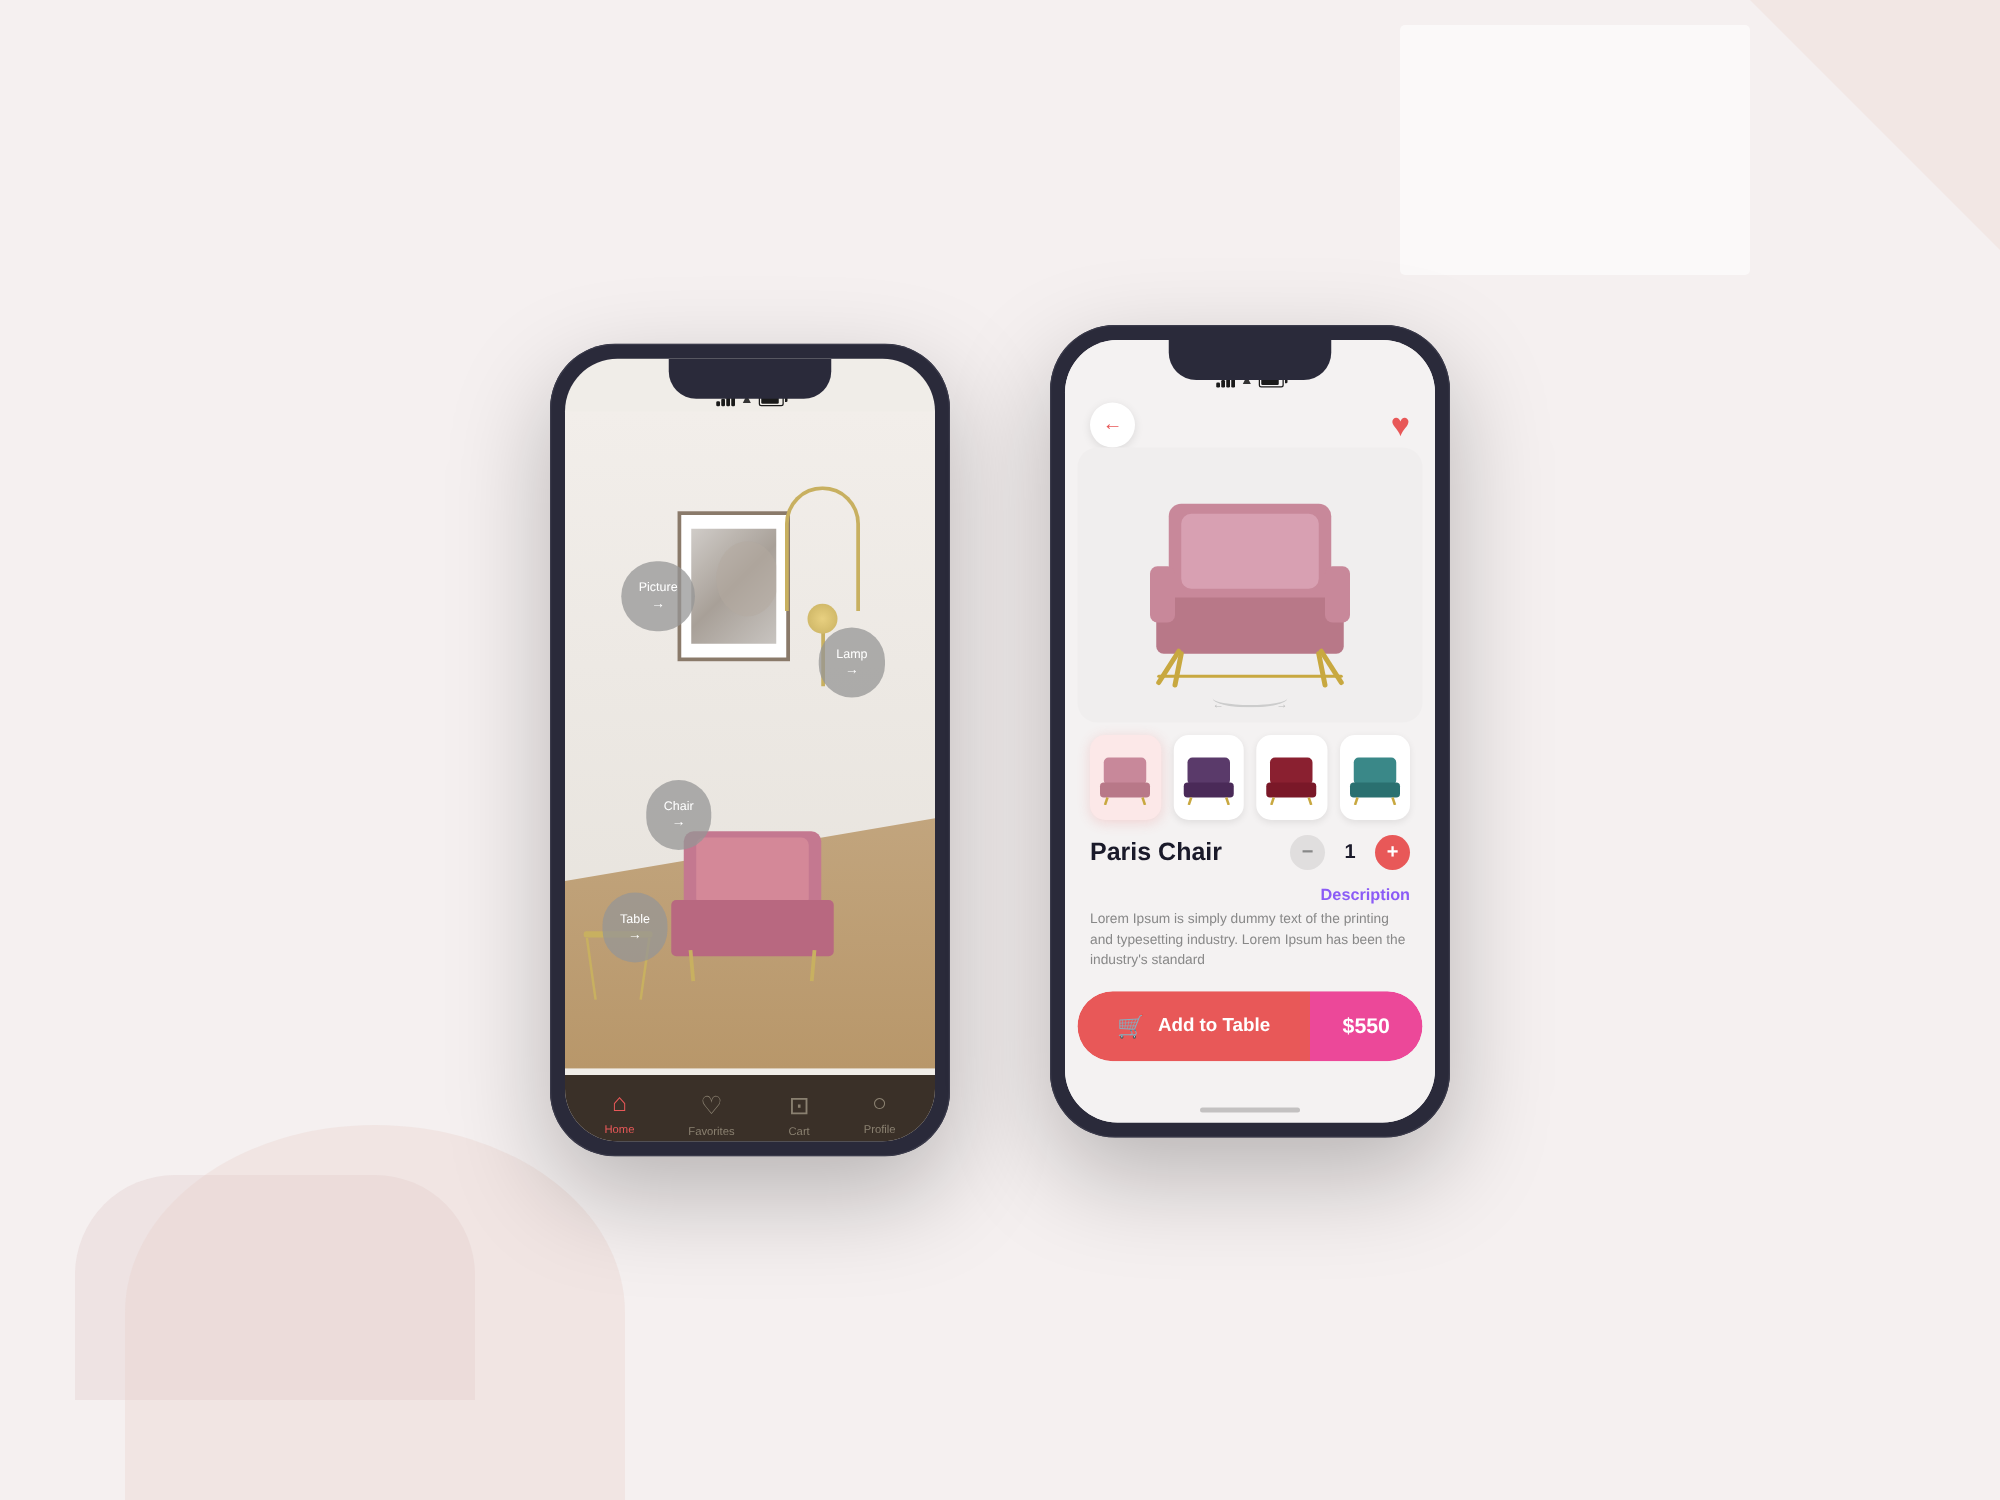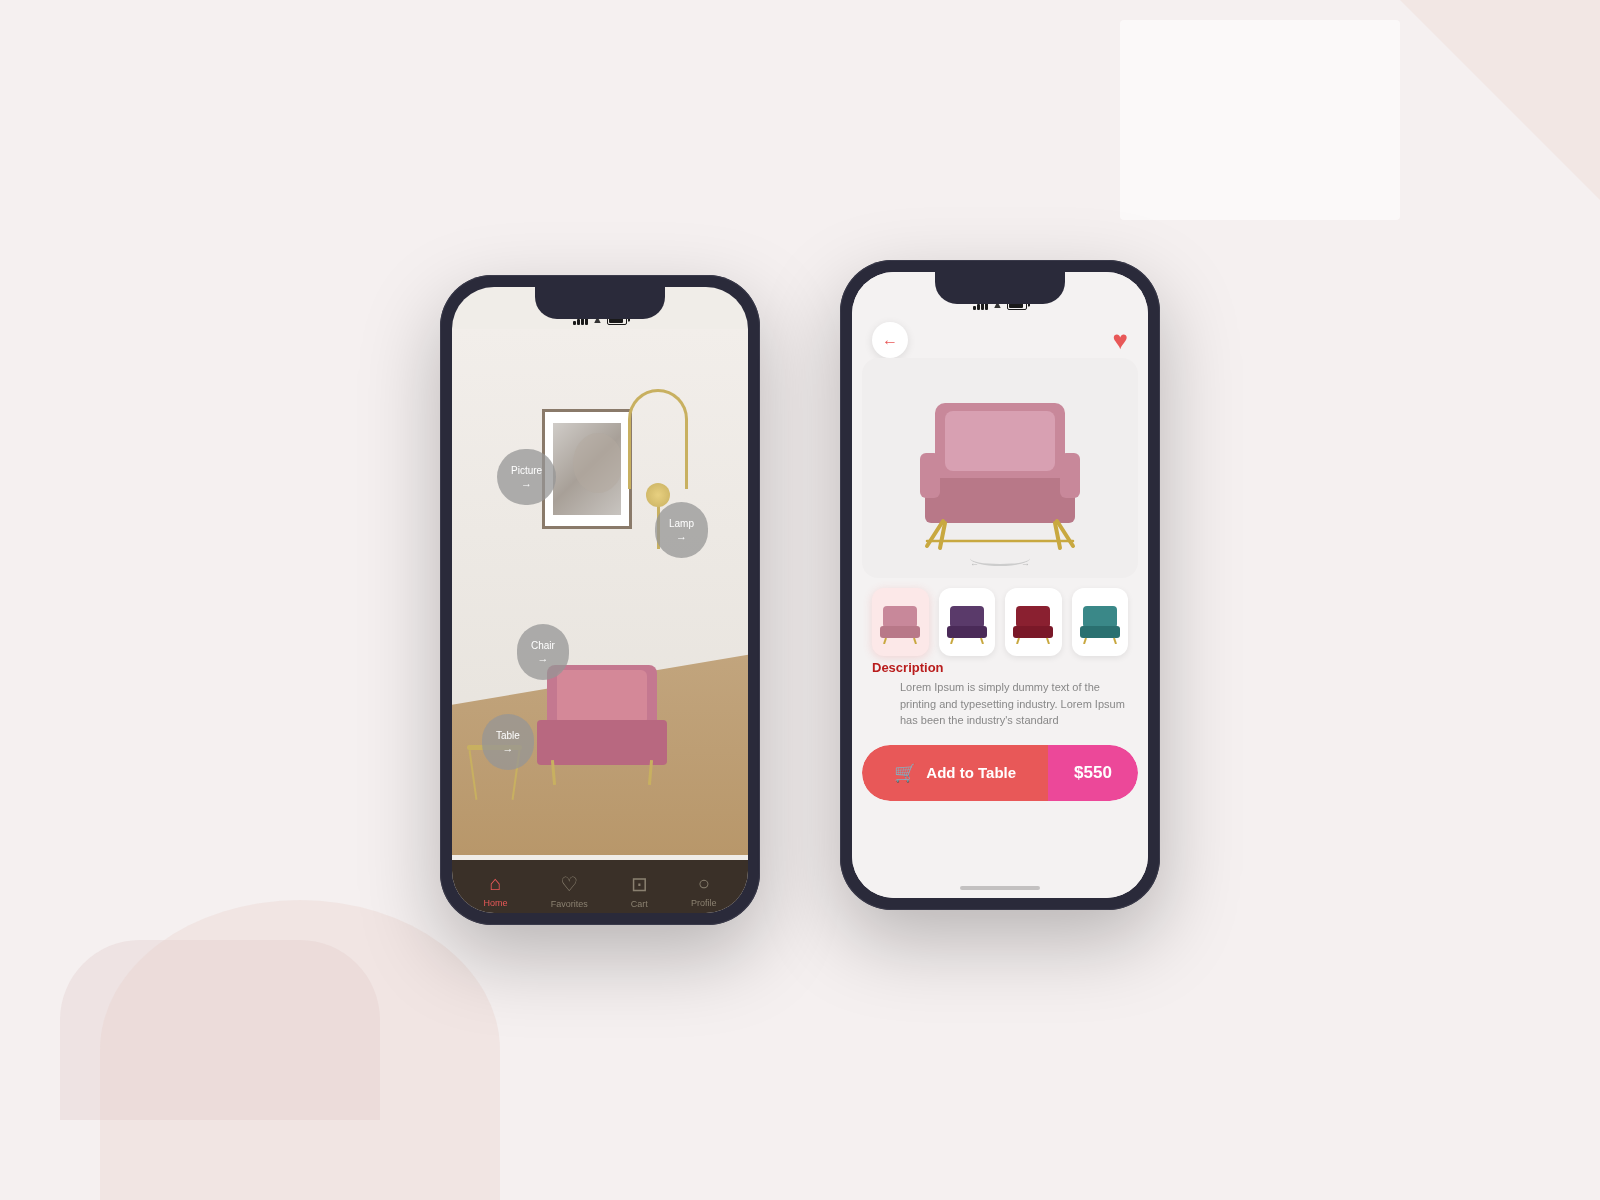--- a/index.html
+++ b/index.html
@@ -536,29 +536,29 @@
     }
 
     
     .description-section {
       padding: 4px 20px 8px;
     }
 
     .description-title {
       font-size: 13px;
       font-weight: 600;
-      color: #b91c1c;
+      color: #8b5cf6;
       margin-bottom: 4px;
+      text-align: right;
     }
 
     .description-text {
       font-size: 11px;
       color: #888;
       line-height: 1.5;
-      margin-left: 28px;
     }
 
     
     .add-to-cart-bar {
       margin-top: auto;
       display: flex;
       margin: 8px 10px 12px;
       border-radius: 50px;
       overflow: hidden;
       height: 56px;
@@ -833,20 +833,28 @@
           <div class="swatch">
             <svg width="44" height="44" viewBox="0 0 44 44">
               <rect x="5" y="6" width="34" height="22" rx="4" fill="#3a8888"></rect>
               <rect x="2" y="26" width="40" height="12" rx="3" fill="#2a7070"></rect>
               <line x1="8" y1="38" x2="6" y2="44" stroke="#c8a840" stroke-width="2"></line>
               <line x1="36" y1="38" x2="38" y2="44" stroke="#c8a840" stroke-width="2"></line>
             </svg>
           </div>
         </div>
 
+        <div class="product-info">
+          <div class="product-title">Paris Chair</div>
+          <div class="quantity-control">
+            <button class="qty-btn minus">−</button>
+            <span class="qty-value">1</span>
+            <button class="qty-btn plus">+</button>
+          </div>
+        </div>
 
         <div class="description-section">
           <div class="description-title">Description</div>
           <div class="description-text">Lorem Ipsum is simply dummy text of the printing and typesetting industry. Lorem Ipsum has been the industry's standard</div>
         </div>
 
         <div class="add-to-cart-bar">
           <button class="add-to-cart-btn">
             <span class="cart-icon-btn">🛒</span>
             <span>Add to Table</span>

